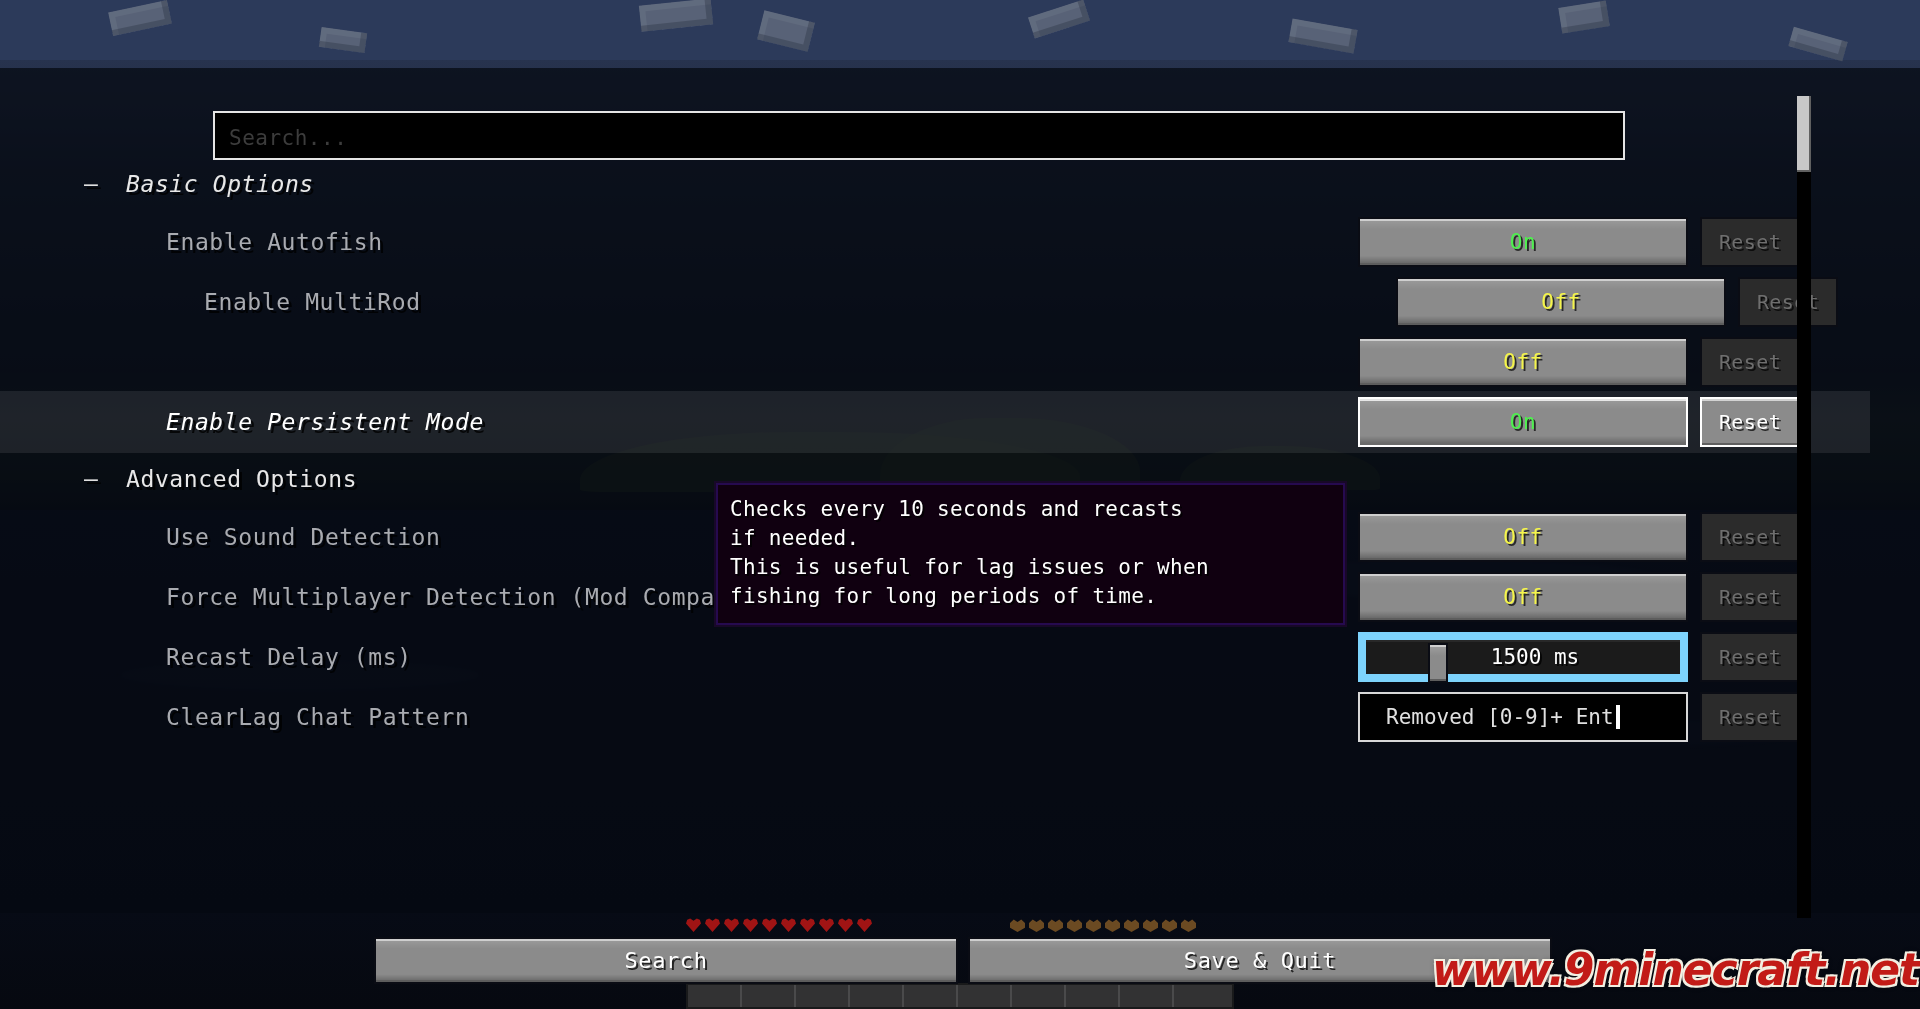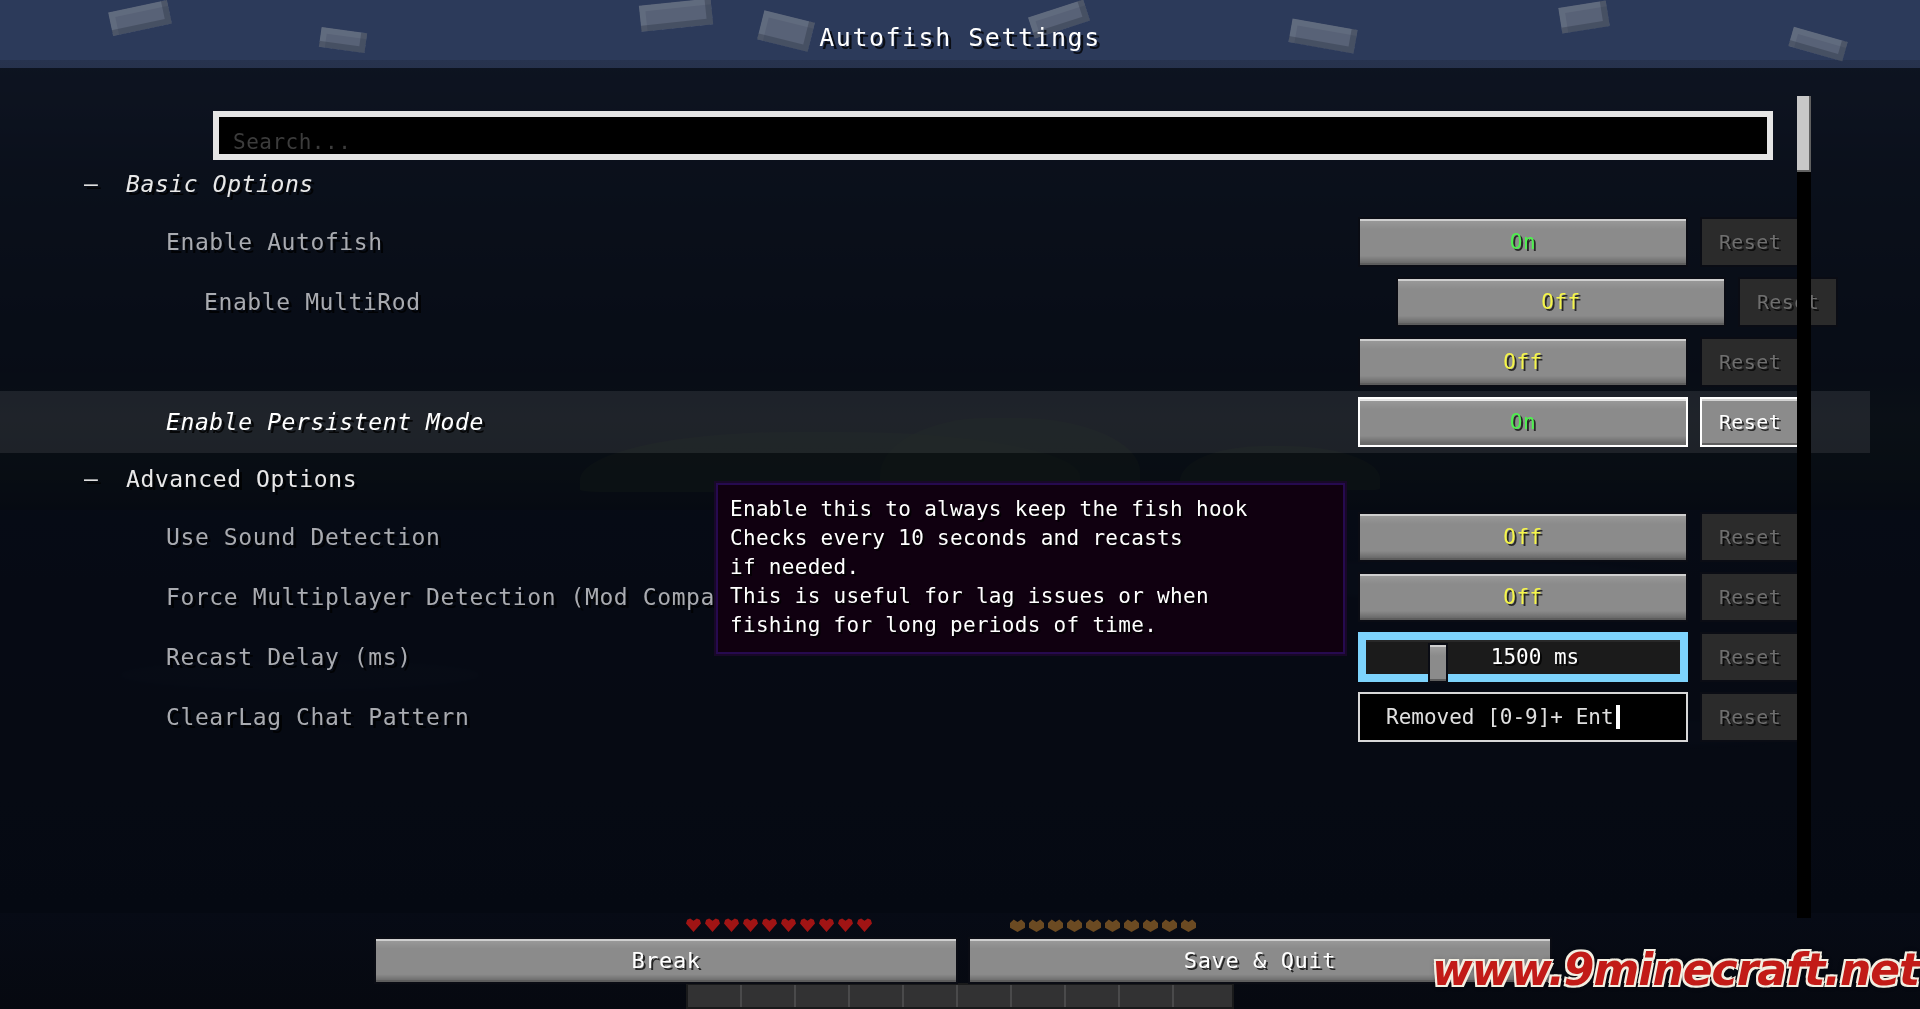--- a/index.html
+++ b/index.html
@@ -71,23 +71,23 @@
     letter-spacing:1.5px;
     color:#ffffff;
     text-shadow:3px 3px 0 rgba(0,0,0,0.75);
     font-family:"DejaVu Sans Mono", monospace;
   }
 
   
   .search-wrap {
     position:absolute;
     left:213px; top:111px;
-    width:1560px; height:49px;
+    width:1412px; height:49px;
     background:#000000;
-    border:6px solid #e5e5e5;
+    border:2px solid #e5e5e5;
     text-align:center;
   }
   .search-input-text {
     position:absolute; left:14px; top:13px;
     font-size:21px;
     color:#3c3c3c;
     letter-spacing:.5px;
     text-shadow:2px 2px 0 rgba(0,0,0,.6);
   }
 
@@ -327,23 +327,20 @@
   <div class="blk" style="left:320px; top:30px; width:46px; height:20px; transform:rotate(8deg);"></div>
   <div class="blk" style="left:640px; top:2px;  width:72px; height:26px; transform:rotate(-6deg);"></div>
   <div class="blk" style="left:760px; top:16px; width:52px; height:30px; transform:rotate(14deg);"></div>
   <div class="blk" style="left:1030px;top:8px;  width:58px; height:22px; transform:rotate(-18deg);"></div>
   <div class="blk" style="left:1290px;top:24px; width:66px; height:24px; transform:rotate(10deg);"></div>
   <div class="blk" style="left:1560px;top:4px;  width:48px; height:26px; transform:rotate(-9deg);"></div>
   <div class="blk" style="left:1790px;top:34px; width:56px; height:20px; transform:rotate(16deg);"></div>
 
   <div class="dim"></div>
 
-  <div class="titlebar">
-    <div class="title-text">Autofish Settings</div>
-  </div>
 
   <div class="search-wrap">
     <span class="search-input-text">Search...</span>
   </div>
 
   <div class="list">
 
     <div class="category italic" style="top:-8px;">
       <span class="dash">–</span>
       <span class="cat-label">Basic Options</span>
@@ -434,21 +431,20 @@
         <span>Reset</span>
       </div>
     </div>
 
   </div>
 
   <div class="scrollbar-track"></div>
   <div class="scrollbar-thumb"></div>
 
   <div class="tooltip">
-    <div class="tline">Enable this to always keep the fish hook</div>
     <div class="tline">Checks every 10 seconds and recasts</div>
     <div class="tline">if needed.</div>
     <div class="tline">This is useful for lag issues or when</div>
     <div class="tline">fishing for long periods of time.</div>
   </div>
 
   <div class="hearts">
     <div class="heart"></div>
     <div class="heart"></div>
     <div class="heart"></div>
@@ -478,21 +474,21 @@
     <div class="slot"></div>
     <div class="slot"></div>
     <div class="slot"></div>
     <div class="slot"></div>
     <div class="slot"></div>
     <div class="slot"></div>
     <div class="slot"></div>
   </div>
 
   <div class="footer-btn" style="left:374px; top:937px; width:584px;">
-    <span>Break</span>
+    <span>Search</span>
   </div>
   <div class="footer-btn" style="left:968px; top:937px; width:584px;">
     <span>Save &amp; Quit</span>
   </div>
 
   <div class="watermark">www.9minecraft.net</div>
 
 </div>
 
 </body></html>

